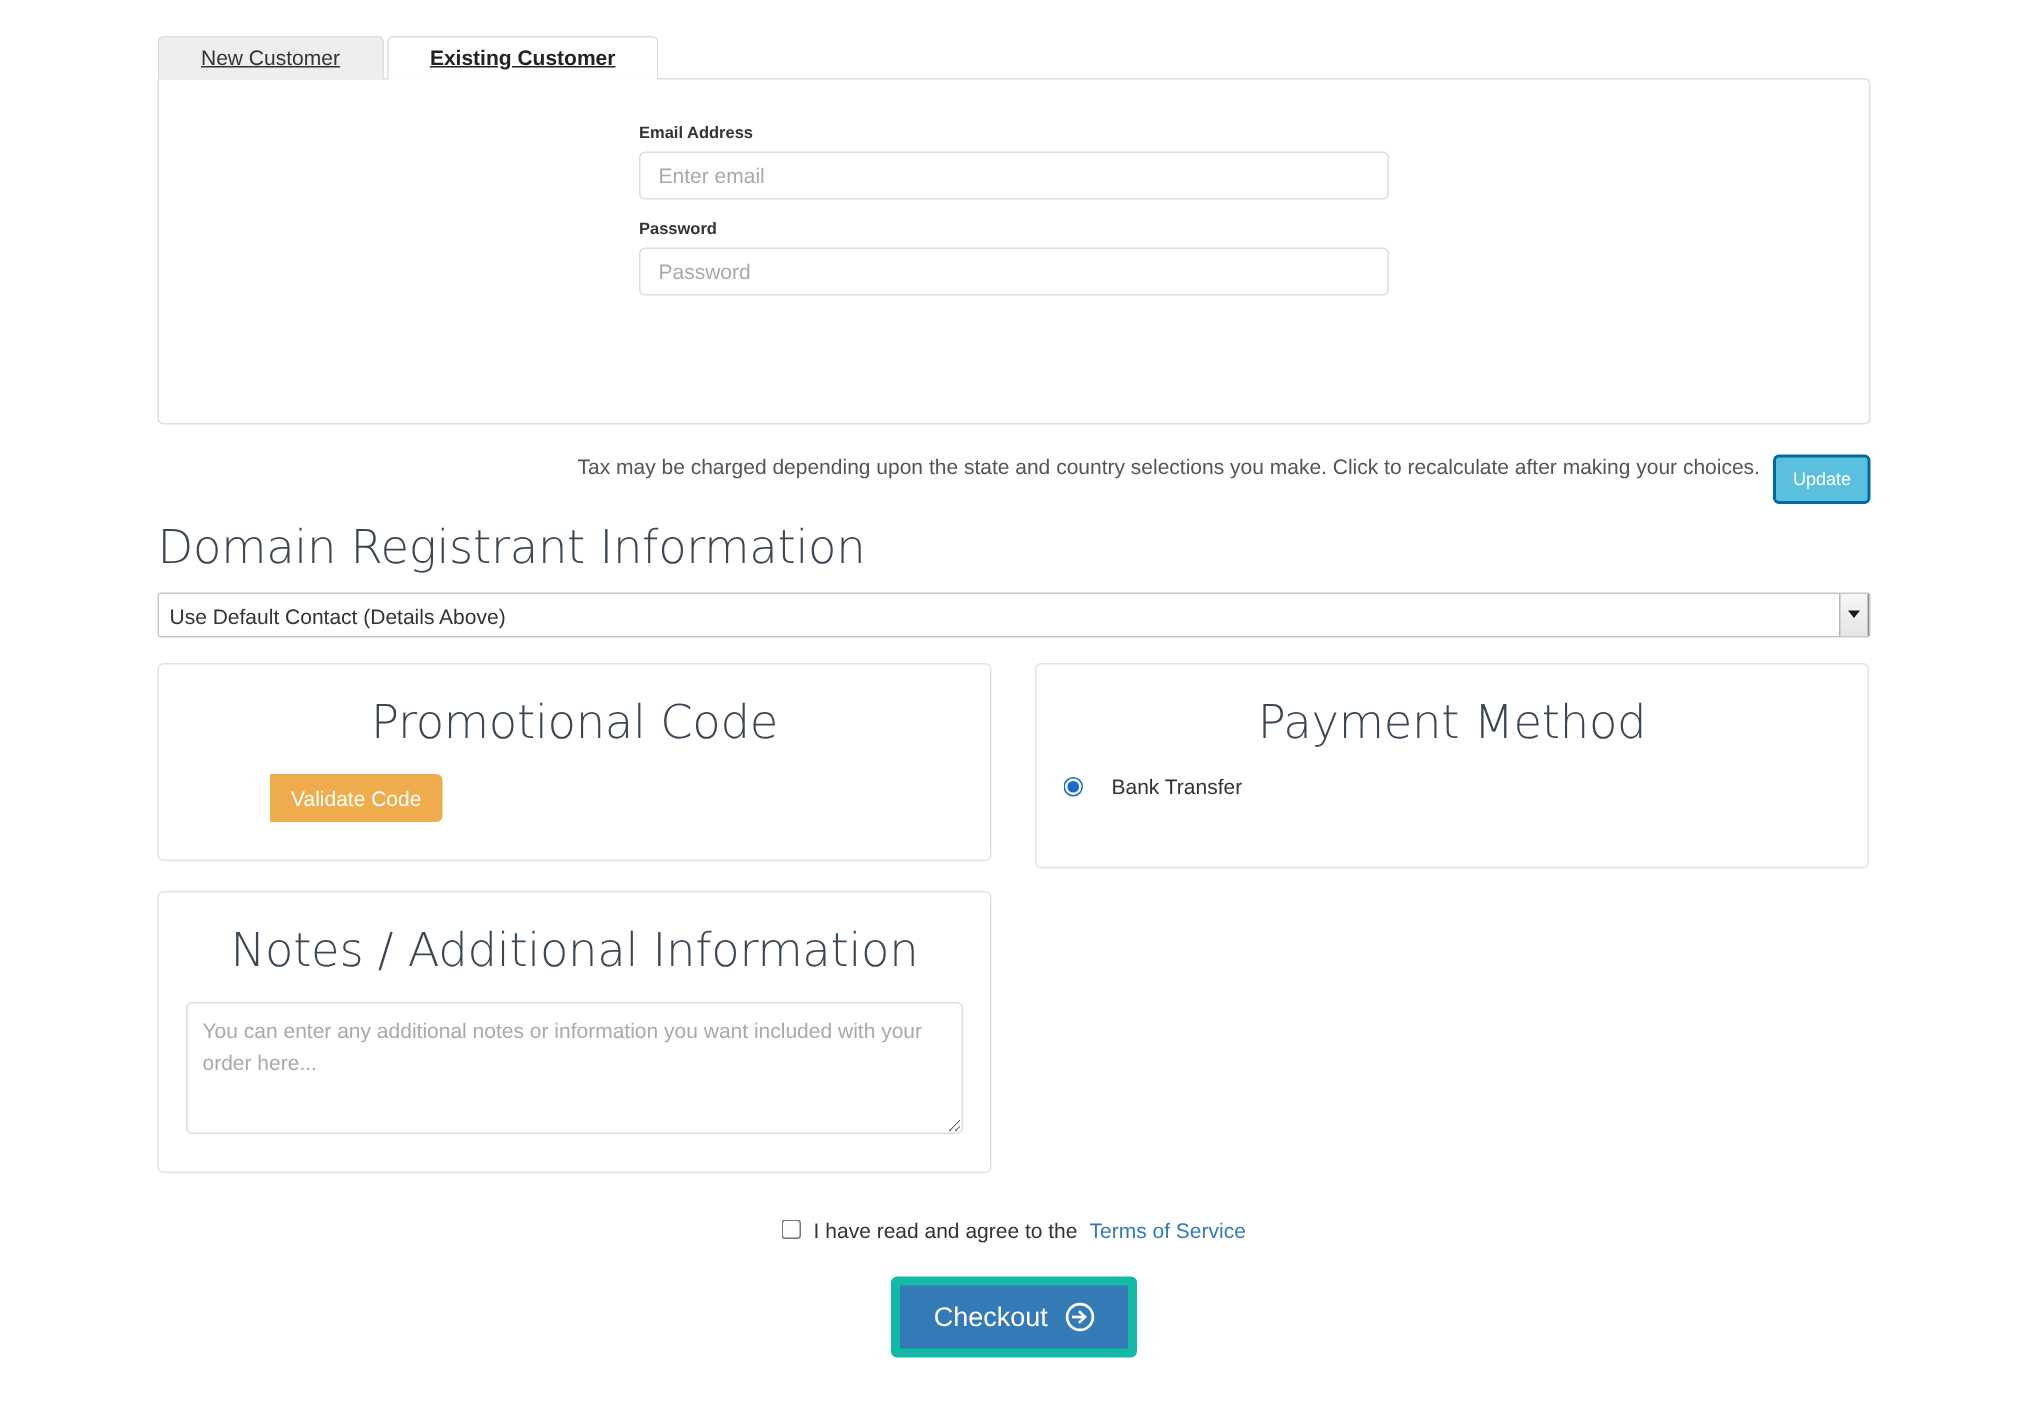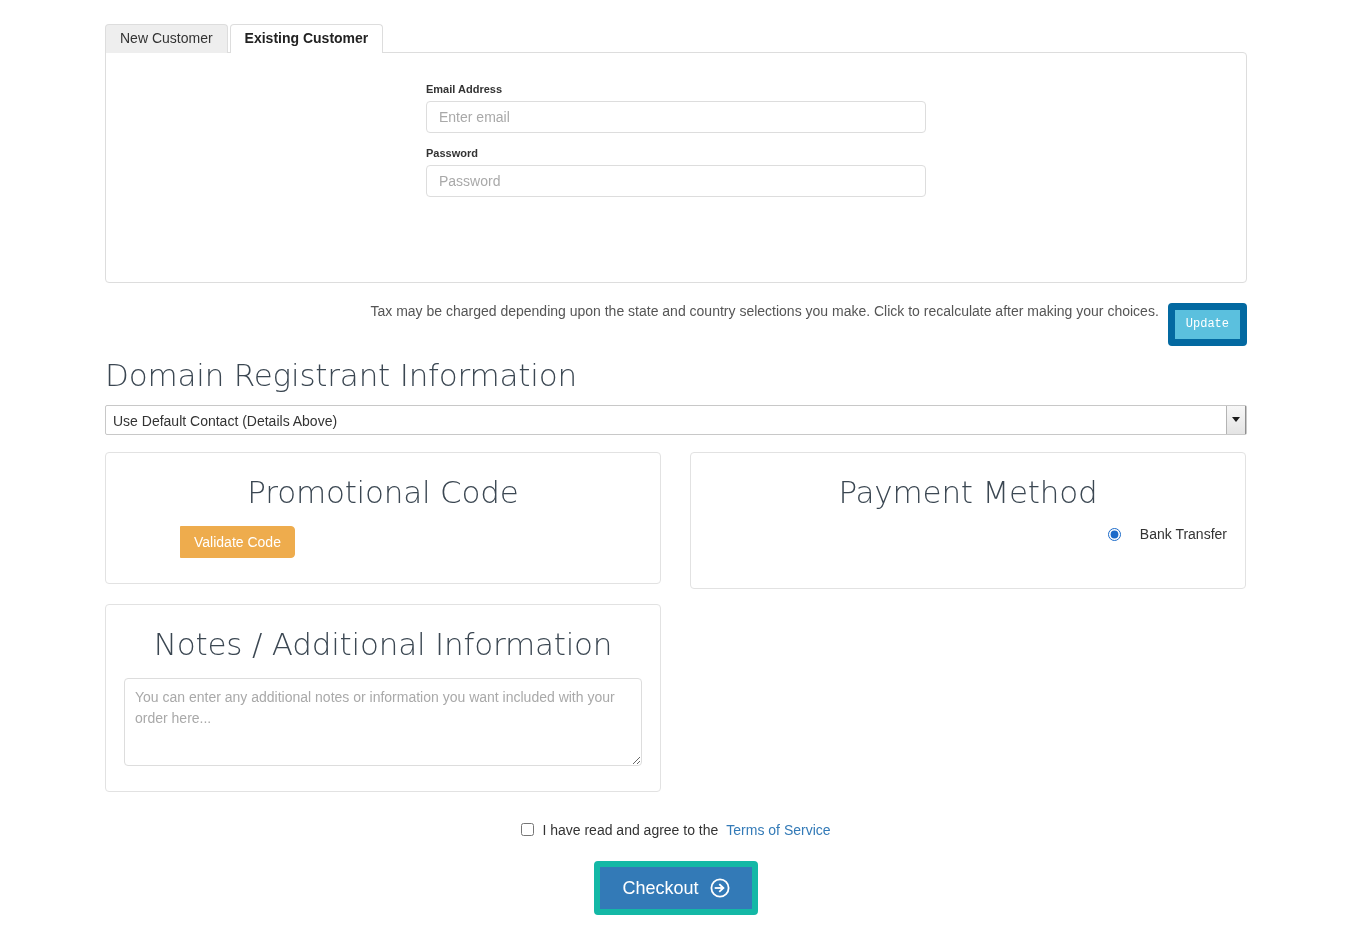--- a/index.html
+++ b/index.html
@@ -51,29 +51,30 @@
     display: flex;
     align-items: flex-end;
     height: 29px;
     position: relative;
     z-index: 2;
   }
   .tab {
     border: 1px solid #dddddd;
     border-bottom: none;
     border-radius: 4px 4px 0 0;
-    padding: 0 14px;
+    padding: 0 28px;
     height: 29px;
     line-height: 27px;
     font-size: 14px;
     cursor: pointer;
     background: #eeeeee;
     color: #333333;
     margin-right: 2px;
     white-space: nowrap;
+    text-decoration: underline;
   }
   .tab.active {
     background: #ffffff;
     font-weight: bold;
     color: #222222;
     position: relative;
   }
   .tab.active::after {
     content: "";
     position: absolute;
@@ -128,28 +129,28 @@
     justify-content: flex-end;
     gap: 9px;
     margin-top: 20px;
   }
   .tax-text {
     font-size: 14px;
     color: #555555;
   }
   .btn-update {
     background: #5bc0de;
-    border: 7px solid #0369a1;
+    border: 2px solid #0369a1;
     color: #ffffff;
     font-size: 12px;
     padding: 6px 11px;
     border-radius: 4px;
     cursor: pointer;
     line-height: 1.4;
-    font-family: Liberation Mono, monospace;
+    font-family: Liberation Sans, sans-serif;
   }
 
   
   .select-wrap {
     margin-top: 14px;
     position: relative;
     width: 100%;
     height: 26px;
   }
   .native-select {
@@ -248,21 +249,21 @@
     cursor: pointer;
     white-space: nowrap;
     font-family: "Liberation Sans", sans-serif;
     line-height: 30px;
   }
 
   
   .radio-line {
     display: flex;
     align-items: center;
-    justify-content: flex-end;
+    justify-content: flex-start;
     gap: 19px;
     font-size: 14px;
     color: #333333;
     cursor: pointer;
   }
   .radio-native {
     width: 13px;
     height: 13px;
     margin: 0;
     cursor: pointer;

